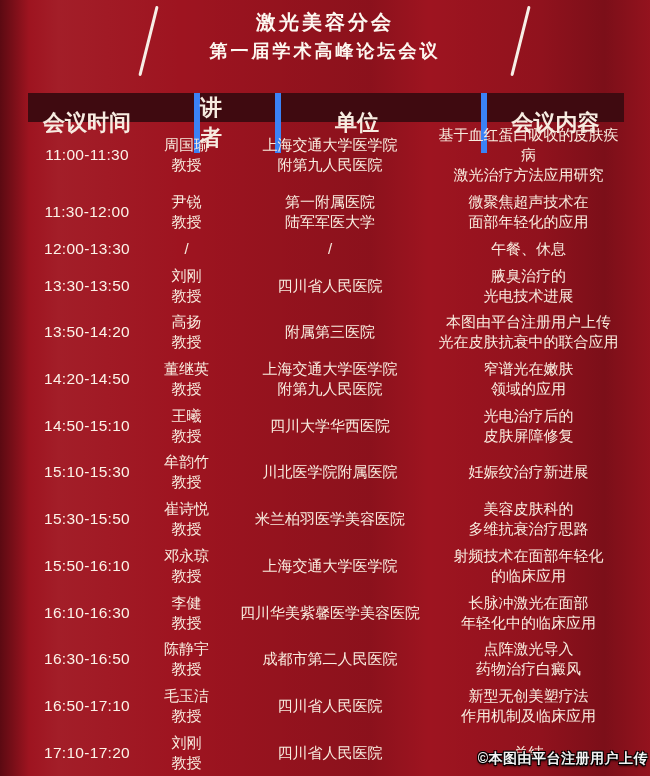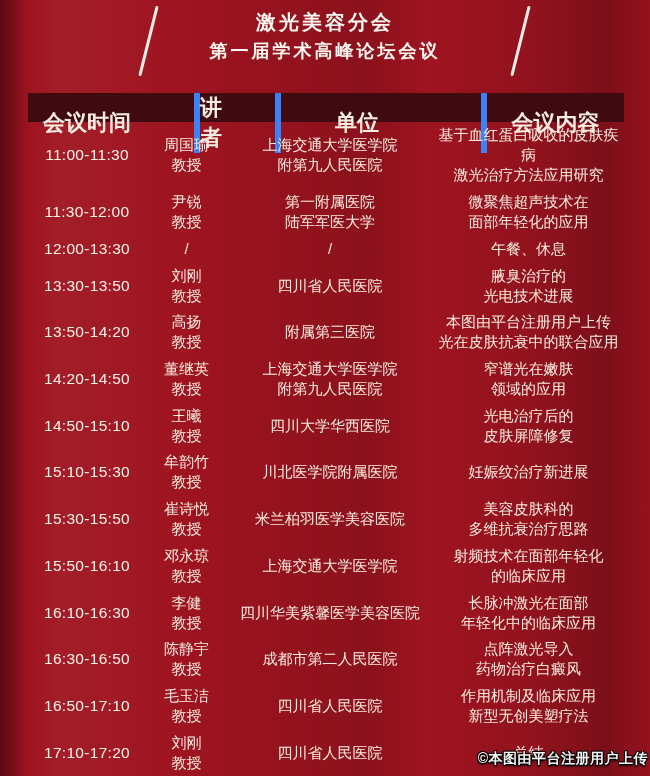--- a/index.html
+++ b/index.html
@@ -333,22 +333,22 @@
         <div class="cell time">16:50-17:10</div>
         <div class="cell">
           <div>毛玉洁</div>
           <div>教授</div>
         </div>
         <div class="cell">
           <div>四川省人民医院</div>
           <div></div>
         </div>
         <div class="cell">
+          <div>新型无创美塑疗法</div>
           <div>作用机制及临床应用</div>
-          <div>新型无创美塑疗法</div>
         </div>
       </div>
 
       <div class="row">
         <div class="cell time">17:10-17:20</div>
         <div class="cell">
           <div>刘刚</div>
           <div>教授</div>
         </div>
         <div class="cell">

